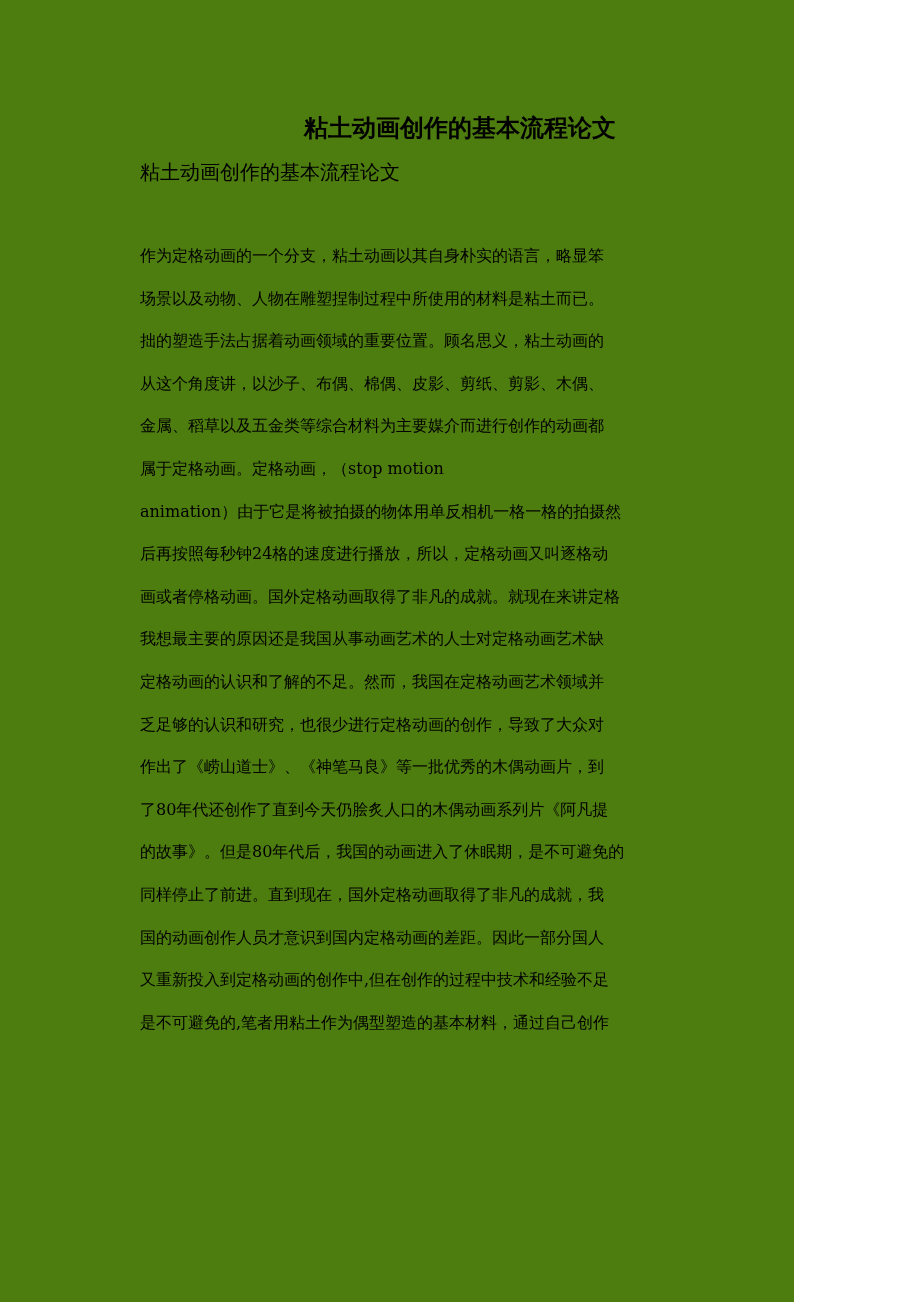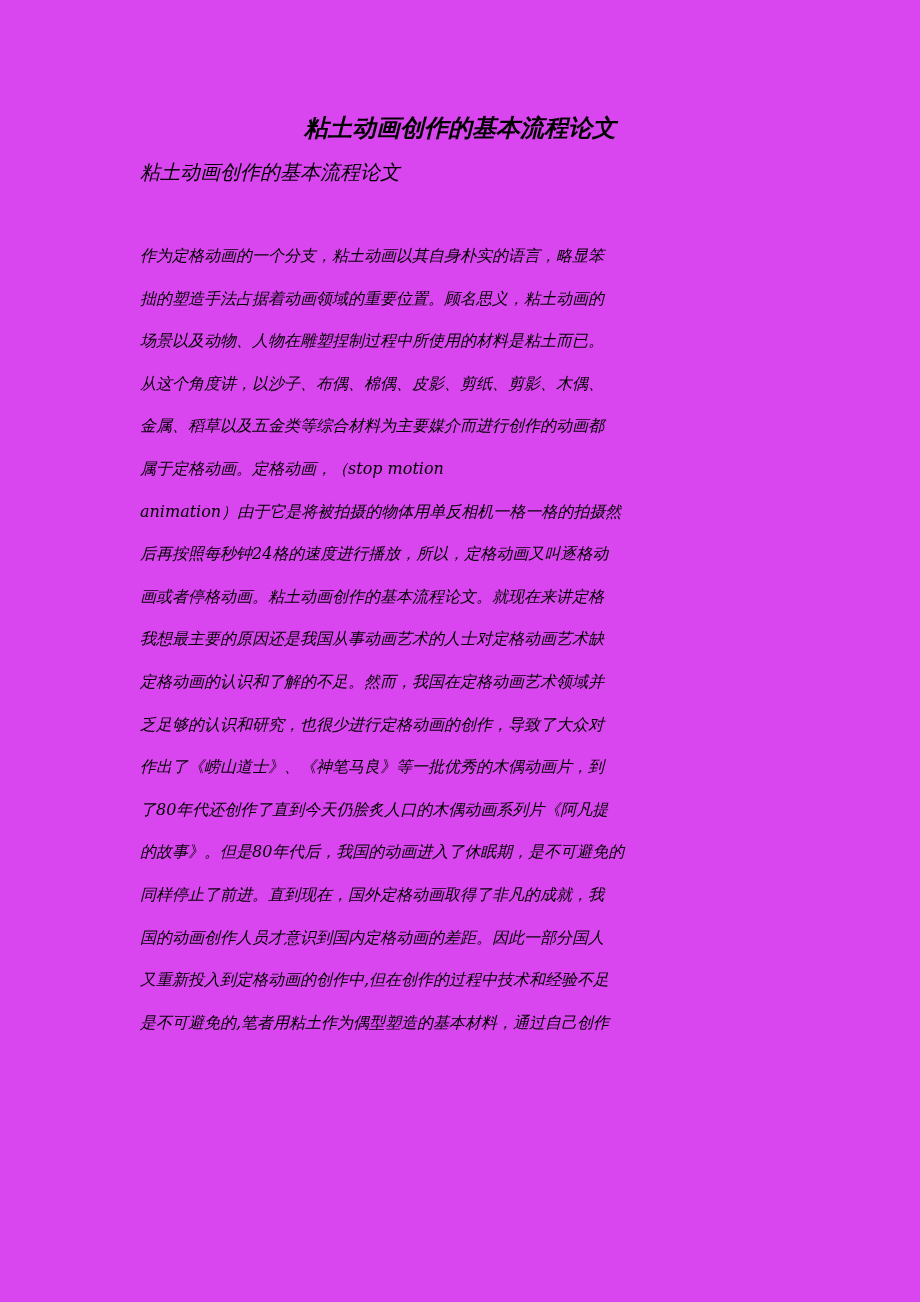--- a/index.html
+++ b/index.html
@@ -12,24 +12,23 @@
       height: 1302px;
       position: relative;
       overflow: hidden;
       color: #000000;
       font-family: "DejaVu Serif", "Liberation Serif", serif;
     }
     .page {
       position: absolute;
       left: 0;
       top: 0;
-      width: 920px;
+      width: 794px;
       height: 1302px;
-      background: #d946ef;
-      font-style: italic;
+      background: #4d7c0f;
     }
     .title {
       position: absolute;
       left: 0;
       top: 112px;
       width: 920px;
       text-align: center;
       font-size: 24px;
       font-weight: bold;
       line-height: 32px;
@@ -58,28 +57,28 @@
   </style>
 </head>
 <body>
 
 <div class="page">
   <div class="title">粘土动画创作的基本流程论文</div>
   <div class="subtitle">粘土动画创作的基本流程论文</div>
 
   <div class="body-lines">
     <div class="line">作为定格动画的一个分支，粘土动画以其自身朴实的语言，略显笨</div>
+    <div class="line">场景以及动物、人物在雕塑捏制过程中所使用的材料是粘土而已。</div>
     <div class="line">拙的塑造手法占据着动画领域的重要位置。顾名思义，粘土动画的</div>
-    <div class="line">场景以及动物、人物在雕塑捏制过程中所使用的材料是粘土而已。</div>
     <div class="line">从这个角度讲，以沙子、布偶、棉偶、皮影、剪纸、剪影、木偶、</div>
     <div class="line">金属、稻草以及五金类等综合材料为主要媒介而进行创作的动画都</div>
     <div class="line">属于定格动画。定格动画，（stop motion</div>
     <div class="line">animation）由于它是将被拍摄的物体用单反相机一格一格的拍摄然</div>
     <div class="line">后再按照每秒钟24格的速度进行播放，所以，定格动画又叫逐格动</div>
-    <div class="line">画或者停格动画。粘土动画创作的基本流程论文。就现在来讲定格</div>
+    <div class="line">画或者停格动画。国外定格动画取得了非凡的成就。就现在来讲定格</div>
     <div class="line">我想最主要的原因还是我国从事动画艺术的人士对定格动画艺术缺</div>
     <div class="line">定格动画的认识和了解的不足。然而，我国在定格动画艺术领域并</div>
     <div class="line">乏足够的认识和研究，也很少进行定格动画的创作，导致了大众对</div>
     <div class="line">作出了《崂山道士》、《神笔马良》等一批优秀的木偶动画片，到</div>
     <div class="line">了80年代还创作了直到今天仍脍炙人口的木偶动画系列片《阿凡提</div>
     <div class="line">的故事》。但是80年代后，我国的动画进入了休眠期，是不可避免的</div>
     <div class="line">同样停止了前进。直到现在，国外定格动画取得了非凡的成就，我</div>
     <div class="line">国的动画创作人员才意识到国内定格动画的差距。因此一部分国人</div>
     <div class="line">又重新投入到定格动画的创作中,但在创作的过程中技术和经验不足</div>
     <div class="line">是不可避免的,笔者用粘土作为偶型塑造的基本材料，通过自己创作</div>

